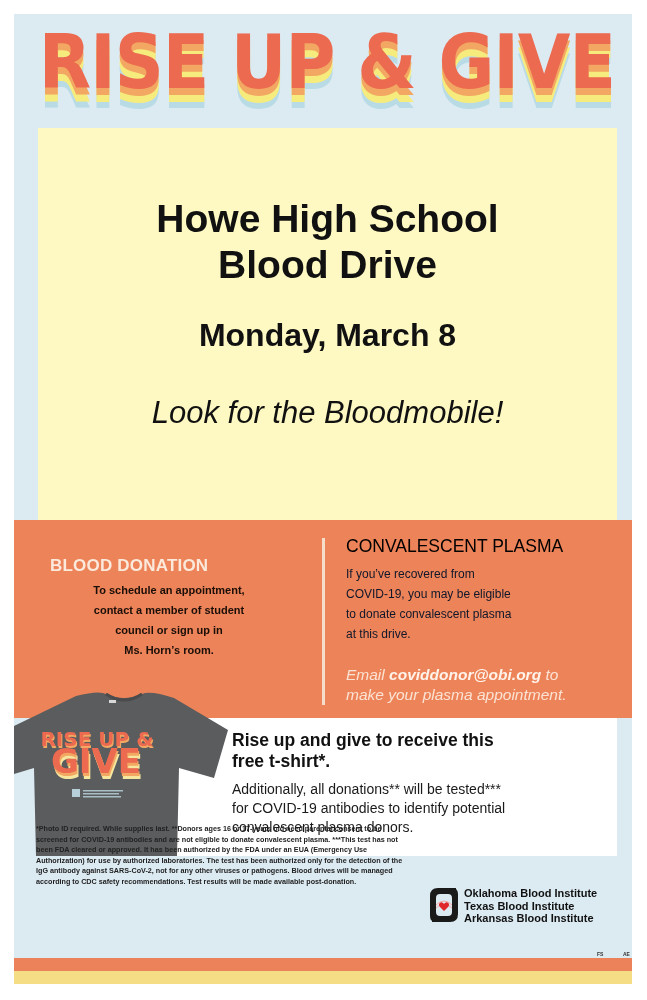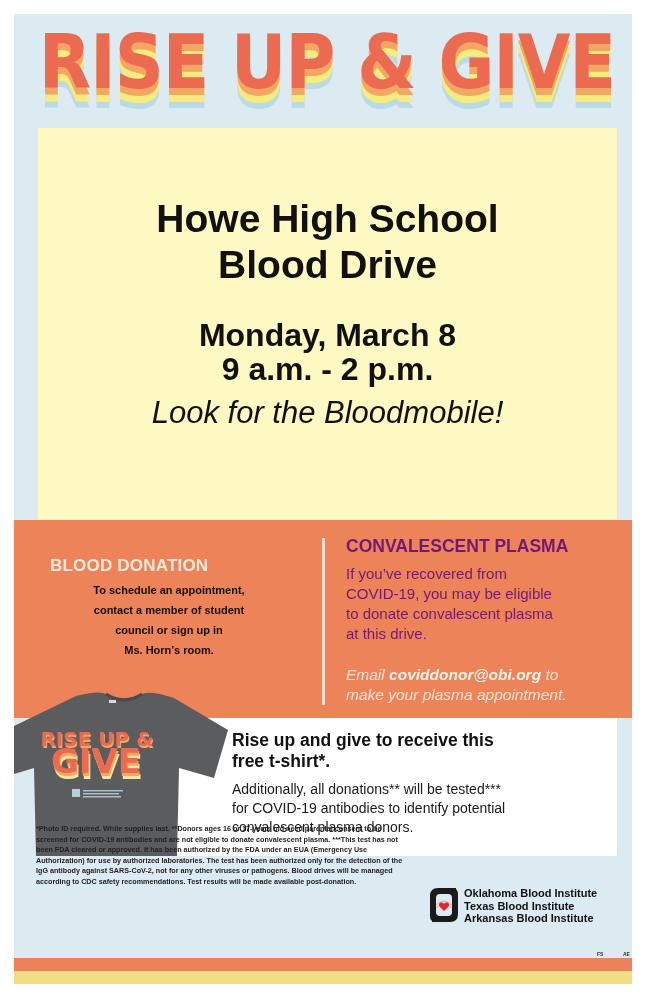--- a/index.html
+++ b/index.html
@@ -19,22 +19,22 @@
   .top-panel { position: absolute; left: 24px; top: 114px; width: 579px; height: 400px; background: #fef9c3; }
   .event-name { position: absolute; left: 0; top: 68px; width: 579px; text-align: center; font-weight: bold; font-size: 39px; line-height: 46px; color: #111111; }
   .event-date { position: absolute; left: 0; top: 190px; width: 579px; text-align: center; font-weight: bold; font-size: 32px; line-height: 34px; color: #111111; }
   .event-note { position: absolute; left: 0; top: 268px; width: 579px; text-align: center; font-style: italic; font-size: 31px; line-height: 34px; color: #111111; }
 
   
   .band { position: absolute; left: 0; top: 506px; width: 618px; height: 198px; background: #ed8358; }
   .band-left-head { position: absolute; left: 36px; top: 36px; font-weight: bold; font-size: 17px; color: #fbe9dc; letter-spacing: 0.2px; }
   .band-left-body { position: absolute; left: 14px; top: 60px; width: 282px; text-align: center; font-weight: bold; font-size: 11px; line-height: 20px; color: #1a0e08; }
   .band-divider { position: absolute; left: 308px; top: 18px; width: 3px; height: 167px; background: #f6dccb; }
-  .band-right-head { position: absolute; left: 332px; top: 16px; font-weight: bold; font-size: 17.5px; color: #701a75; }
-  .band-right-body { position: absolute; left: 332px; top: 44px; width: 280px; font-size: 15px; line-height: 20px; color: #701a75; }
+  .band-right-head { position: absolute; left: 332px; top: 16px; font-weight: normal; font-size: 17.5px; color: #000000; }
+  .band-right-body { position: absolute; left: 332px; top: 44px; width: 280px; font-size: 12px; line-height: 20px; color: #0f172a; }
   .band-right-email { position: absolute; left: 332px; top: 145px; width: 280px; font-size: 15.5px; line-height: 20px; color: #fbe3d4; font-style: italic; }
   .band-right-email b { color: #fff3ea; }
 
   
   .low-panel { position: absolute; left: 150px; top: 704px; width: 453px; height: 138px; background: #ffffff; }
   .shirt-head { position: absolute; left: 68px; top: 12px; width: 380px; font-weight: bold; font-size: 17.5px; line-height: 21px; color: #111111; }
   .shirt-body { position: absolute; left: 68px; top: 62px; width: 380px; font-size: 14px; line-height: 19px; color: #1a1a1a; }
 
   
   .tshirt { position: absolute; left: 0; top: 676px; width: 220px; height: 166px; }
@@ -66,21 +66,20 @@
     <div class="title-layer tl-red">RISE UP &amp; GIVE</div>
   </div>
 
   <div class="top-panel">
     <div class="event-name">
       <div>Howe High School</div>
       <div>Blood Drive</div>
     </div>
     <div class="event-date">
       <div>Monday, March 8</div>
-      <div>9 a.m. - 2 p.m.</div>
     </div>
     <div class="event-note">Look for the Bloodmobile!</div>
   </div>
 
   <div class="band">
     <div class="band-left-head">BLOOD DONATION</div>
     <div class="band-left-body">
       <div>To schedule an appointment,</div>
       <div>contact a member of student</div>
       <div>council or sign up in</div>

